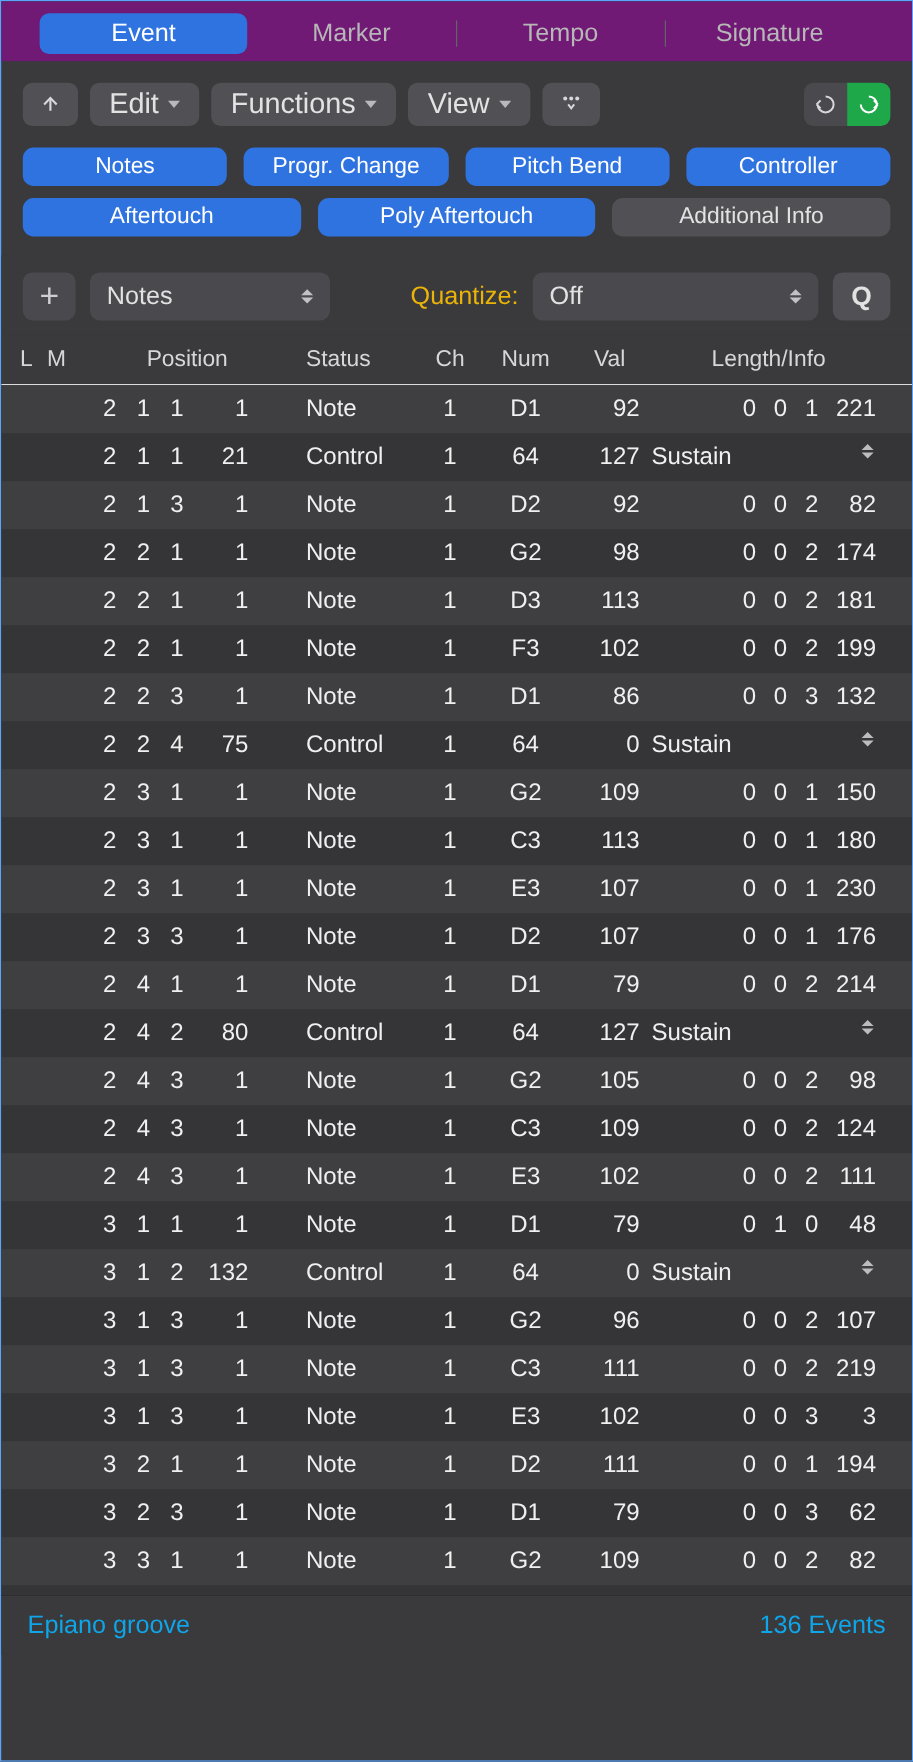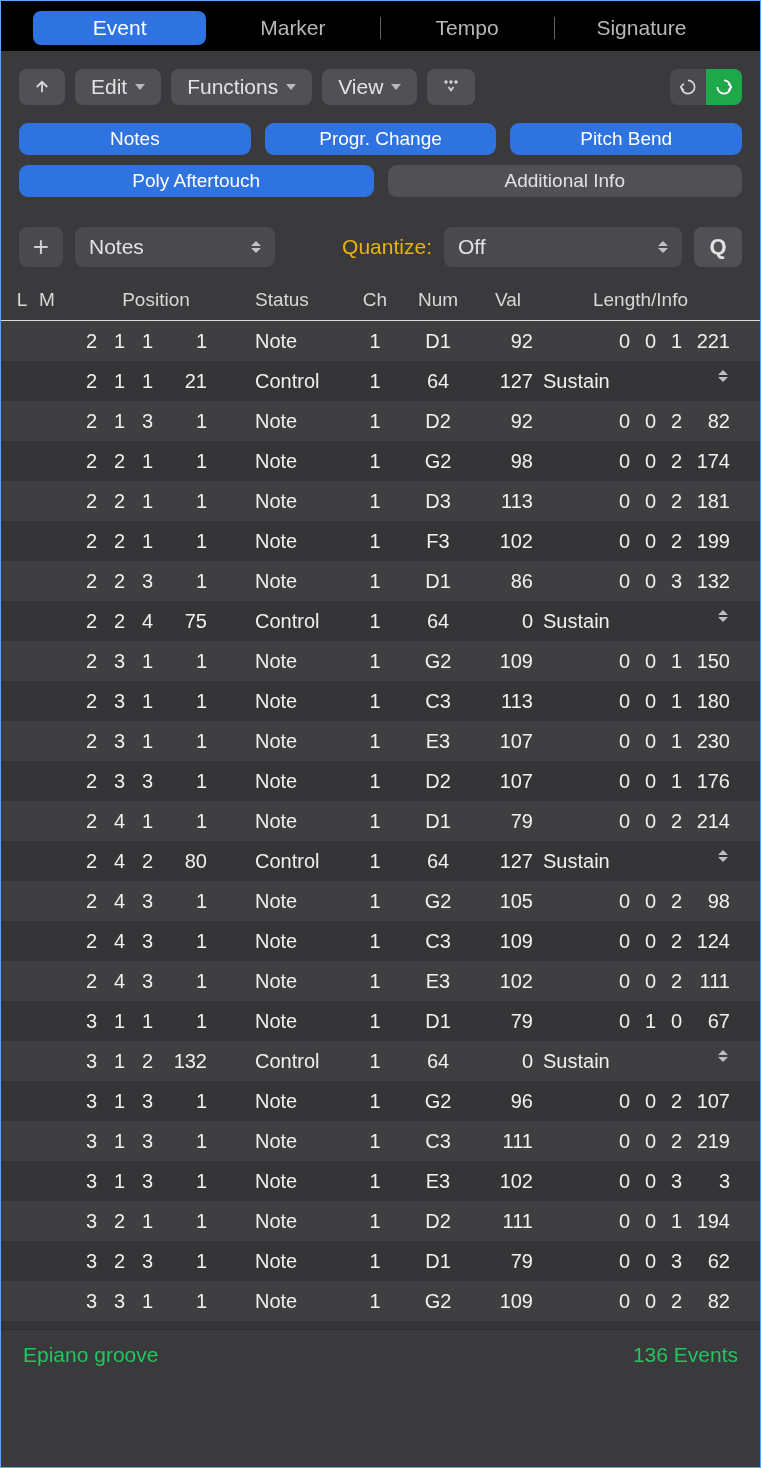--- a/index.html
+++ b/index.html
@@ -13,21 +13,21 @@
     overflow: hidden;
     border: 1px solid #5aa6ff;
   }
 
   
   .tabbar {
     display: flex;
     align-items: center;
     padding: 10px 32px 6px 32px;
     gap: 0;
-    background: #000000;
+    background: #701a75;
   }
   .tab {
     flex: 1;
     height: 34px;
     display: flex;
     align-items: center;
     justify-content: center;
     font-size: 21px;
     color: #b7b7b7;
     cursor: pointer;
@@ -53,21 +53,21 @@
   }
   .btn {
     height: 36px;
     background: #515155;
     border-radius: 8px;
     display: flex;
     align-items: center;
     justify-content: center;
     padding: 0 16px;
     color: #e2e2e2;
-    font-size: 21px;
+    font-size: 24px;
     cursor: pointer;
     border: none;
     gap: 8px;
   }
   .btn.icon-only { padding: 0 14px; }
   .chev-down {
     width: 0; height: 0;
     border-left: 5px solid transparent;
     border-right: 5px solid transparent;
     border-top: 6px solid #b9b9bb;
@@ -258,21 +258,21 @@
   .updown2 .u { border-bottom: 5px solid #bcbcbe; }
   .updown2 .d { border-top: 5px solid #bcbcbe; }
 
   
   .footer {
     height: 50px;
     display: flex;
     align-items: center;
     padding: 0 22px;
     background: #3a3a3c;
-    color: #22c55e;
+    color: #0ea5e9;
     font-size: 21px;
     border-top: 1px solid #2e2e30;
     text-align: right;
   }
 </style>
 </head>
 <body>
 
 <div class="tabbar">
   <div class="tab active">Event</div>
@@ -327,22 +327,24 @@
         </svg>
     </button>
   </div>
 </div>
 
 <div class="pillrows">
   <div class="pillrow">
     <div class="pill">Notes</div>
     <div class="pill">Progr. Change</div>
     <div class="pill">Pitch Bend</div>
+    <div class="pill">Controller</div>
   </div>
   <div class="pillrow">
+    <div class="pill">Aftertouch</div>
     <div class="pill">Poly Aftertouch</div>
     <div class="pill grey">Additional Info</div>
   </div>
 </div>
 
 <div class="addbar">
   <div class="add-btn">
     <span>+</span>
   </div>
   <div class="select type-select">
@@ -728,21 +730,21 @@
         <span class="p4">1</span>
       </div>
       <div class="col-status">Note</div>
       <div class="col-ch">1</div>
       <div class="col-num">D1</div>
       <div class="col-val">79</div>
       <div class="col-len">
         <span class="l1">0</span>
         <span class="l2">1</span>
         <span class="l3">0</span>
-        <span class="l4">67</span>
+        <span class="l4">48</span>
       </div>
     </div>
     <div class="row control">
       <div class="col-L"></div>
       <div class="col-M"></div>
       <div class="col-pos">
         <span class="p1">3</span>
         <span class="p2">1</span>
         <span class="p3">2</span>
         <span class="p4">132</span>

